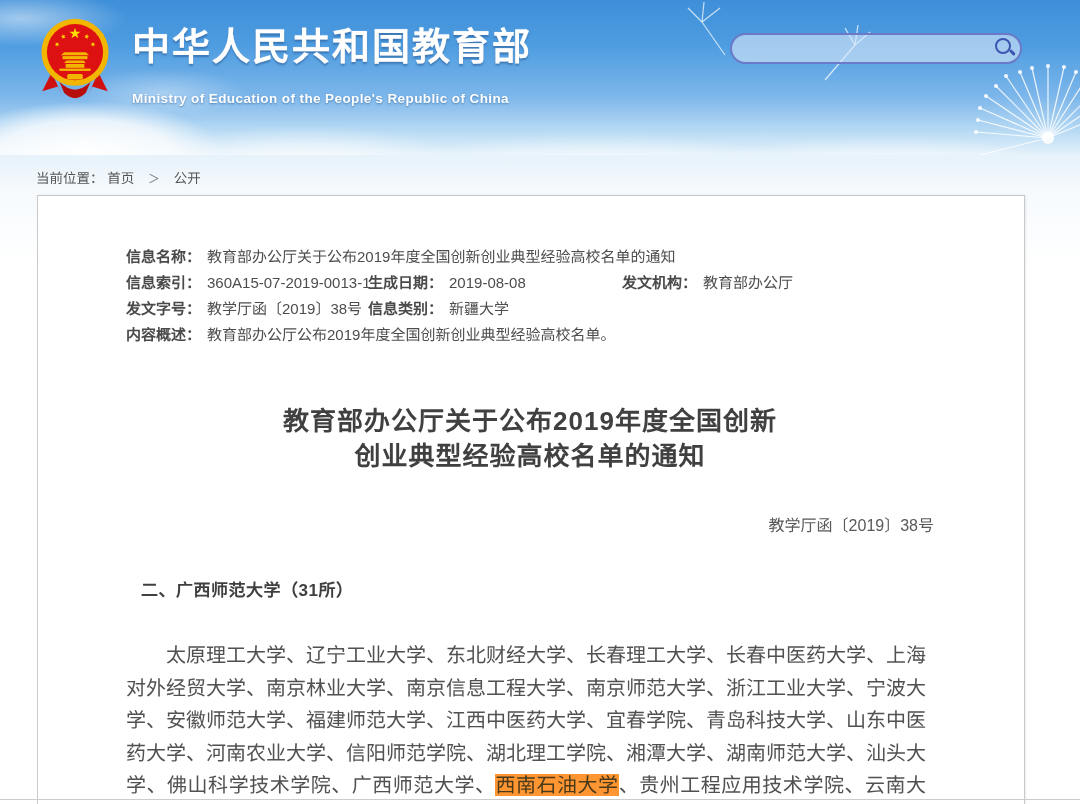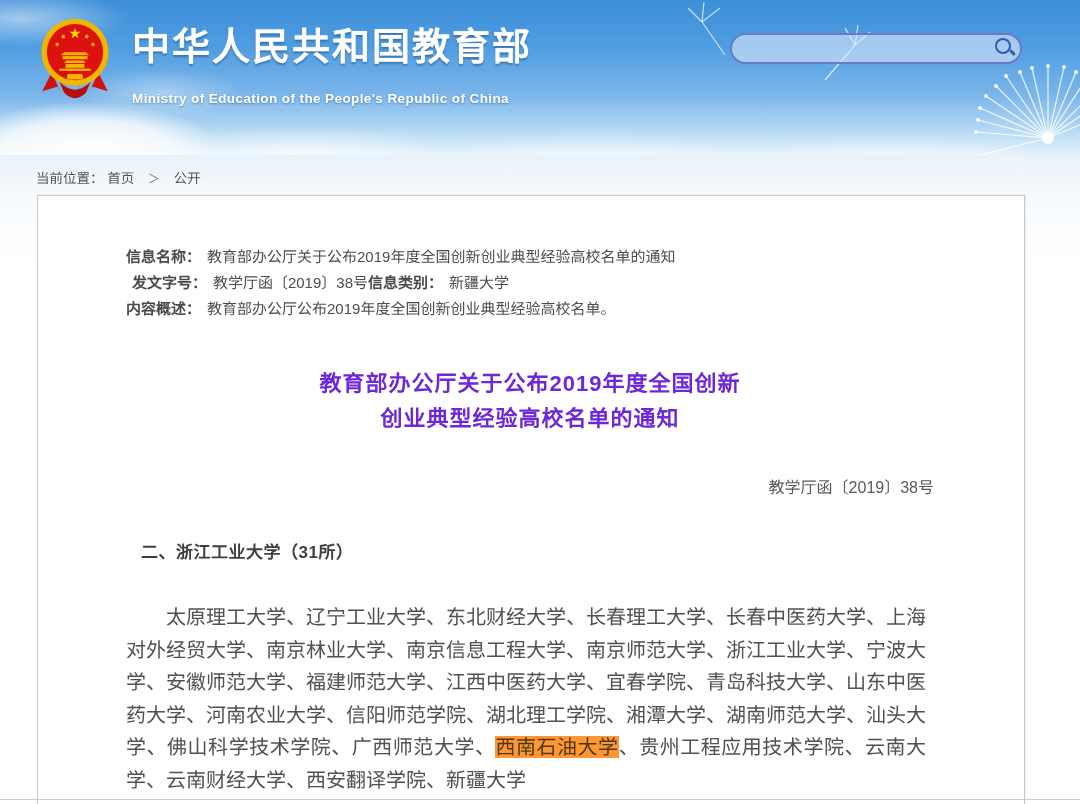--- a/index.html
+++ b/index.html
@@ -65,30 +65,30 @@
   .breadcrumb .sep { margin:0 10px; color:#777; font-size:12px; }
 
   
   .panel {
     position:absolute; left:37px; top:40px; width:988px; height:609px;
     background:#fff; border:1px solid #c9c9c9; border-bottom:none;
     box-shadow:1px 0 2px rgba(0,0,0,.08); padding:48px 90px 0 88px;
   }
   .meta { font-size:15px; color:#4d4d4d; }
   .meta-row { display:flex; line-height:26px; white-space:nowrap; }
-  .meta-pair { display:flex;justify-content:flex-end; }
+  .meta-pair { display:flex; }
   .meta-pair.col1 { width:242px; }
   .meta-pair.col2 { width:254px; }
   .meta-label { font-weight:bold; color:#4a4a4a; }
   .meta-value { margin-left:6px; color:#4d4d4d; }
   .meta-pair.wide { width:auto; }
 
   .doc-title {
-    margin-top:44px; text-align:center; font-size:22px; font-weight:bold;
-    color:#6d28d9; line-height:35px; letter-spacing:1px;
+    margin-top:56px; text-align:center; font-size:26px; font-weight:bold;
+    color:#404040; line-height:35px; letter-spacing:1px;
   }
   .doc-number { margin-top:38px; text-align:right; font-size:16px; color:#595959; }
   .section-heading {
     margin-top:40px; padding-left:15px; font-size:17px; font-weight:bold;
     color:#3f3f3f; letter-spacing:.5px;
   }
   .body-paragraph {
     margin-top:38px; width:800px; font-size:20px; color:#515151;
     line-height:32.5px; text-indent:2em; text-align:justify;
   }
@@ -214,20 +214,34 @@
 
       <div class="meta">
         <div class="meta-row">
           <div class="meta-pair wide">
             <span class="meta-label">信息名称：</span>
             <span class="meta-value">教育部办公厅关于公布2019年度全国创新创业典型经验高校名单的通知</span>
           </div>
         </div>
         <div class="meta-row">
           <div class="meta-pair col1">
+            <span class="meta-label">信息索引：</span>
+            <span class="meta-value">360A15-07-2019-0013-1</span>
+          </div>
+          <div class="meta-pair col2">
+            <span class="meta-label">生成日期：</span>
+            <span class="meta-value">2019-08-08</span>
+          </div>
+          <div class="meta-pair wide">
+            <span class="meta-label">发文机构：</span>
+            <span class="meta-value">教育部办公厅</span>
+          </div>
+        </div>
+        <div class="meta-row">
+          <div class="meta-pair col1">
             <span class="meta-label">发文字号：</span>
             <span class="meta-value">教学厅函〔2019〕38号</span>
           </div>
           <div class="meta-pair wide">
             <span class="meta-label">信息类别：</span>
             <span class="meta-value">新疆大学</span>
           </div>
         </div>
         <div class="meta-row">
           <div class="meta-pair wide">
@@ -237,21 +251,21 @@
         </div>
       </div>
 
       <div class="doc-title">
         <div>教育部办公厅关于公布2019年度全国创新</div>
         <div>创业典型经验高校名单的通知</div>
       </div>
 
       <div class="doc-number">教学厅函〔2019〕38号</div>
 
-      <div class="section-heading">二、浙江工业大学（31所）</div>
+      <div class="section-heading">二、广西师范大学（31所）</div>
 
       <p class="body-paragraph"><span>太原理工大学、辽宁工业大学、东北财经大学、长春理工大学、长春中医药大学、上海对外经贸大学、南京林业大学、南京信息工程大学、南京师范大学、浙江工业大学、宁波大学、安徽师范大学、福建师范大学、江西中医药大学、宜春学院、青岛科技大学、山东中医药大学、河南农业大学、信阳师范学院、湖北理工学院、湘潭大学、湖南师范大学、汕头大学、佛山科学技术学院、广西师范大学、</span><span class="hl">西南石油大学</span><span>、贵州工程应用技术学院、云南大学、云南财经大学、西安翻译学院、新疆大学</span></p>
 
     </div>
   </div>
 
   <div class="footer-line"></div>
 </div>
 
 </body></html>

